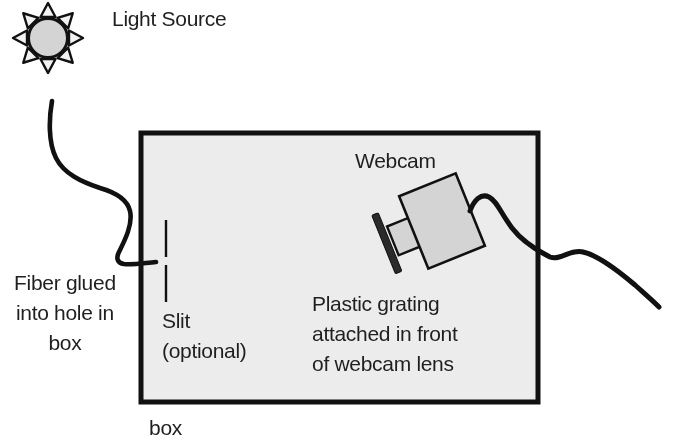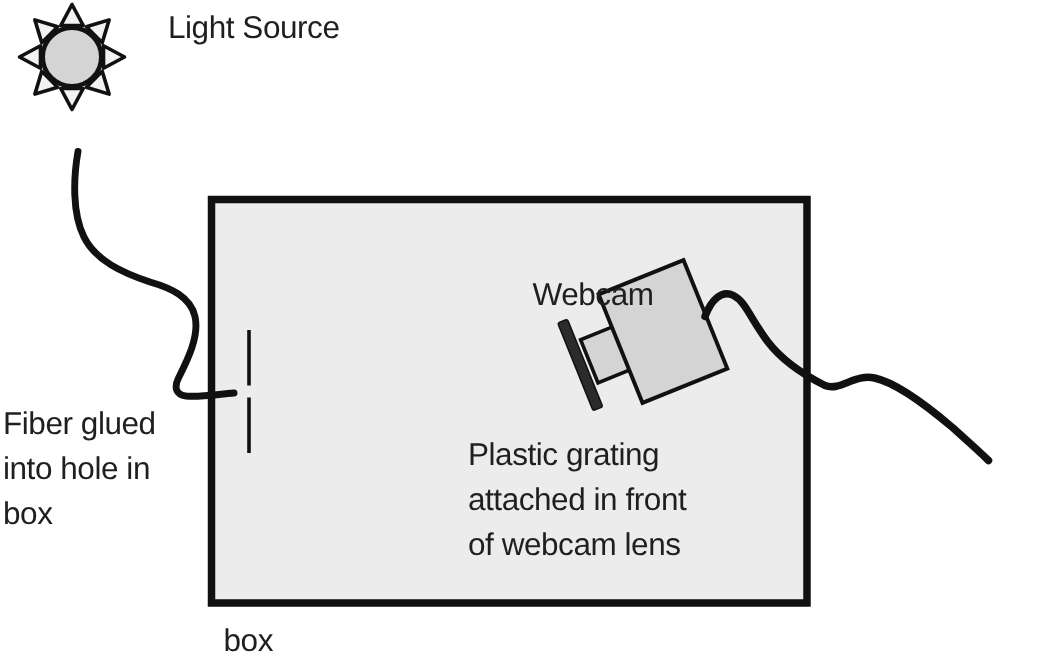--- a/index.html
+++ b/index.html
@@ -76,26 +76,28 @@
         <polygon class="sun-ray" points="0,-35 -7.5,-21 7.5,-21" transform="rotate(270)"></polygon>
         <polygon class="sun-ray" points="0,-35 -7.5,-21 7.5,-21" transform="rotate(315)"></polygon>
       </g>
       <circle class="sun-circle" cx="0" cy="0" r="19.5"></circle>
     </g>
   </svg>
 
   <div class="lbl" style="left:112px; top:4px;">Light Source</div>
 
 
-  <div class="lbl" style="left:355px; top:146px;margin-top:36px;">Webcam</div>
+  <div class="lbl" style="left:355px; top:146px;">Webcam</div>
 
-  <div class="lbl" style="left:2px; top:268px;">Fiber glued
+  <div class="lbl" style="left:14px; top:268px;text-align:center;">Fiber glued
 into hole in
 box</div>
 
+  <div class="lbl" style="left:162px; top:306px;">Slit
+(optional)</div>
 
   <div class="lbl" style="left:312px; top:289px;">Plastic grating
 attached in front
 of webcam lens</div>
 
 
   <div class="lbl" style="left:149px; top:413px;">box</div>
 
 </div>
 

